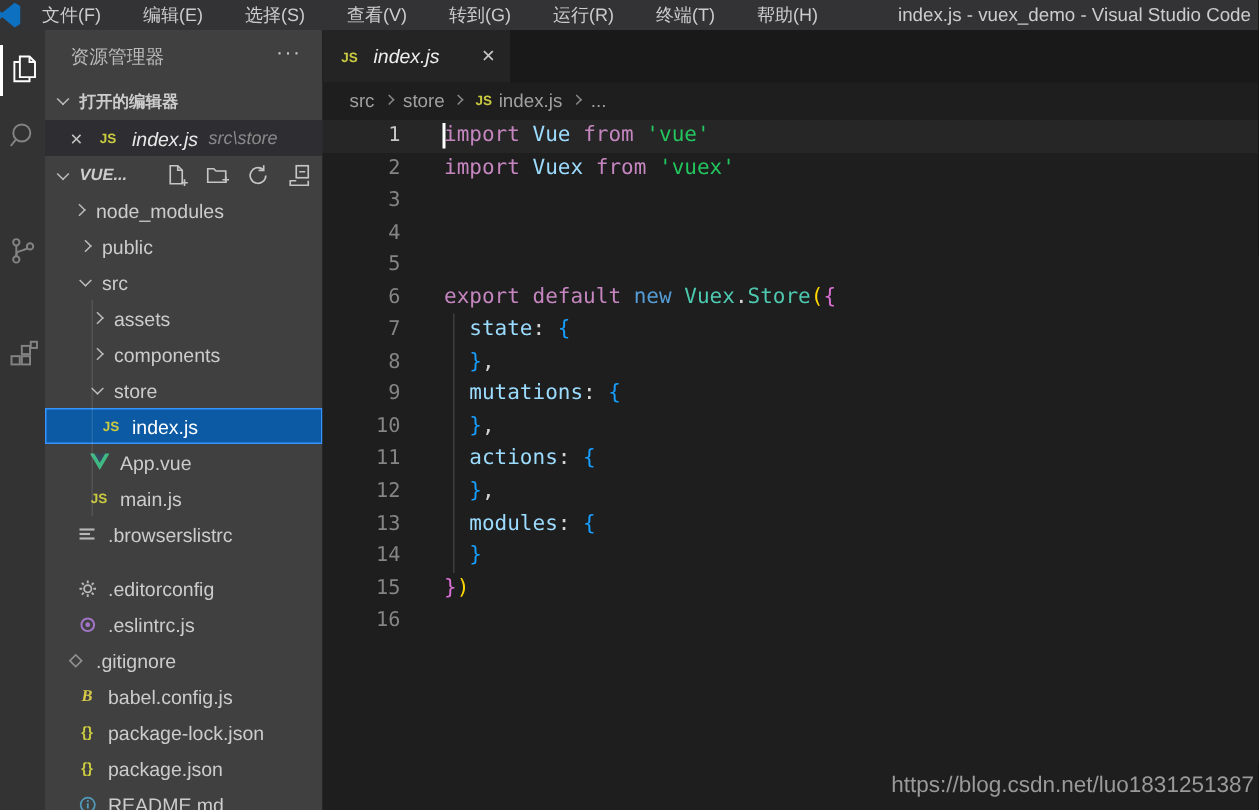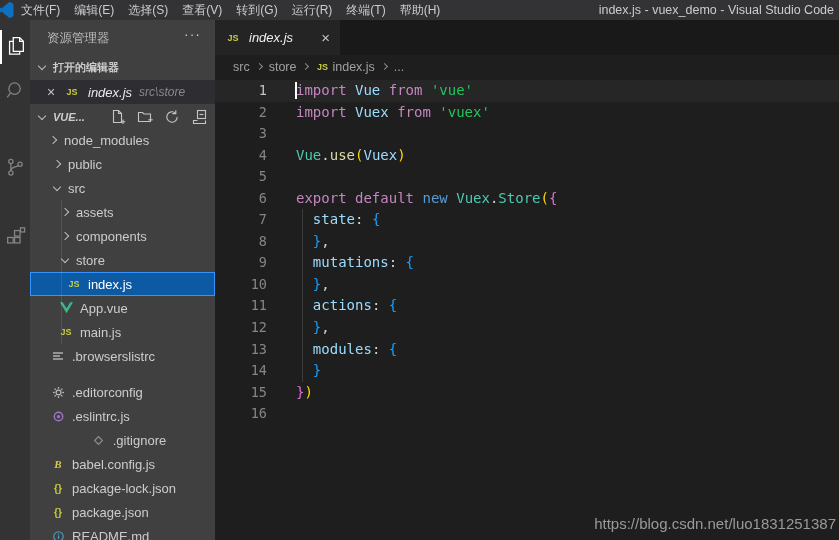--- a/index.html
+++ b/index.html
@@ -8,21 +8,21 @@
     position:relative; width:839px; height:540px; overflow:hidden;
     background:#1e1e1e; font-family:"Liberation Sans", sans-serif;
     -webkit-font-smoothing:antialiased;
   }
   
   .titlebar { position:absolute; top:0; left:0; width:839px; height:20px;
     background:#333336; display:flex; align-items:center; z-index:5; }
   .logo { width:14px; height:20px; position:relative; flex:none; }
   .logo svg { position:absolute; left:-3px; top:1px; }
   .menubar { display:flex; height:20px; }
-  .menu-item { height:20px; line-height:20px; padding:0 7px; font-size:12px;
+  .menu-item { height:20px; line-height:20px; padding:0 14px; font-size:12px;
     color:#cccccc; cursor:default; }
   .window-title { position:absolute; right:5px; top:0; height:20px; line-height:20px;
     font-size:12.5px; color:#cccccc; white-space:nowrap; }
   
   .activitybar { position:absolute; top:20px; left:0; width:30px; height:520px;
     background:#333333; }
   .ab-item { position:absolute; left:0; width:30px; height:34px;
     display:flex; align-items:center; justify-content:center; }
   .ab-item svg { stroke:#848484; fill:none; stroke-width:1.4; }
   .ab-item.active { border-left:2px solid #ffffff; }
@@ -278,21 +278,21 @@
         </div>
         <div class="trow" style="padding-left: 20px;">
           <span class="ficon">
             <svg width="13" height="13" viewBox="0 0 16 16">
               <circle cx="8" cy="8" r="5.2" fill="none" stroke="#a074c4" stroke-width="1.7"></circle>
               <circle cx="8" cy="8" r="2" fill="#a074c4"></circle>
             </svg>
           </span>
           <span class="tlabel">.eslintrc.js</span>
         </div>
-        <div class="trow" style="padding-left: 12px; justify-content: center;">
+        <div class="trow" style="padding-left: 12px;">
           <span class="ficon">
             <svg width="13" height="13" viewBox="0 0 16 16">
               <rect x="4.6" y="4.6" width="6.8" height="6.8" transform="rotate(45 8 8)" fill="none" stroke="#8f8f8f" stroke-width="1.4"></rect>
             </svg>
           </span>
           <span class="tlabel">.gitignore</span>
         </div>
         <div class="trow" style="padding-left: 20px;">
           <span class="ficon">
             <span class="fi fi-babel">B</span>
@@ -364,21 +364,20 @@
           <div class="cl">
             <span class="cl-num">2</span>
             <span class="cl-content"><span class="tk-kw">import</span><span class="tk-p"> </span><span class="tk-var">Vuex</span><span class="tk-p"> </span><span class="tk-kw">from</span><span class="tk-p"> </span><span class="tk-str">'vuex'</span></span>
           </div>
           <div class="cl">
             <span class="cl-num">3</span>
             <span class="cl-content"></span>
           </div>
           <div class="cl">
             <span class="cl-num">4</span>
-            <span class="cl-content"><span class="tk-cls">Vue</span><span class="tk-p">.</span><span class="tk-fn">use</span><span class="tk-b1">(</span><span class="tk-var">Vuex</span><span class="tk-b1">)</span></span>
           </div>
           <div class="cl">
             <span class="cl-num">5</span>
             <span class="cl-content"></span>
           </div>
           <div class="cl">
             <span class="cl-num">6</span>
             <span class="cl-content"><span class="tk-kw">export</span><span class="tk-p"> </span><span class="tk-kw">default</span><span class="tk-p"> </span><span class="tk-new">new</span><span class="tk-p"> </span><span class="tk-cls">Vuex</span><span class="tk-p">.</span><span class="tk-cls">Store</span><span class="tk-b1">(</span><span class="tk-b2">{</span></span>
           </div>
           <div class="cl">

